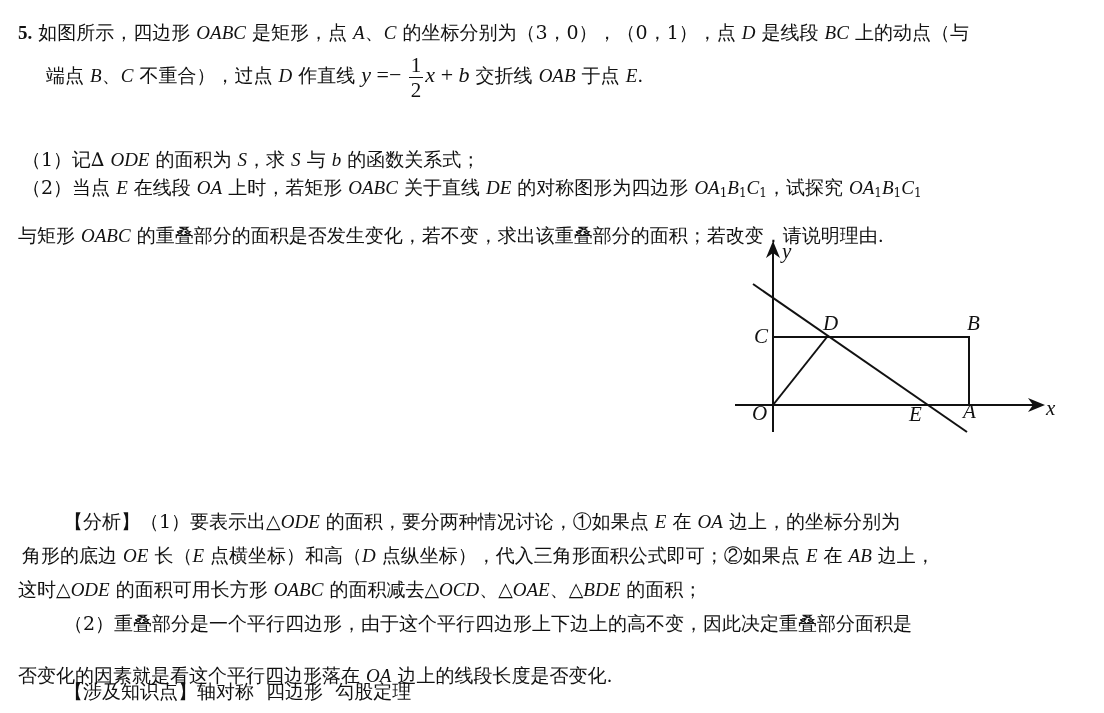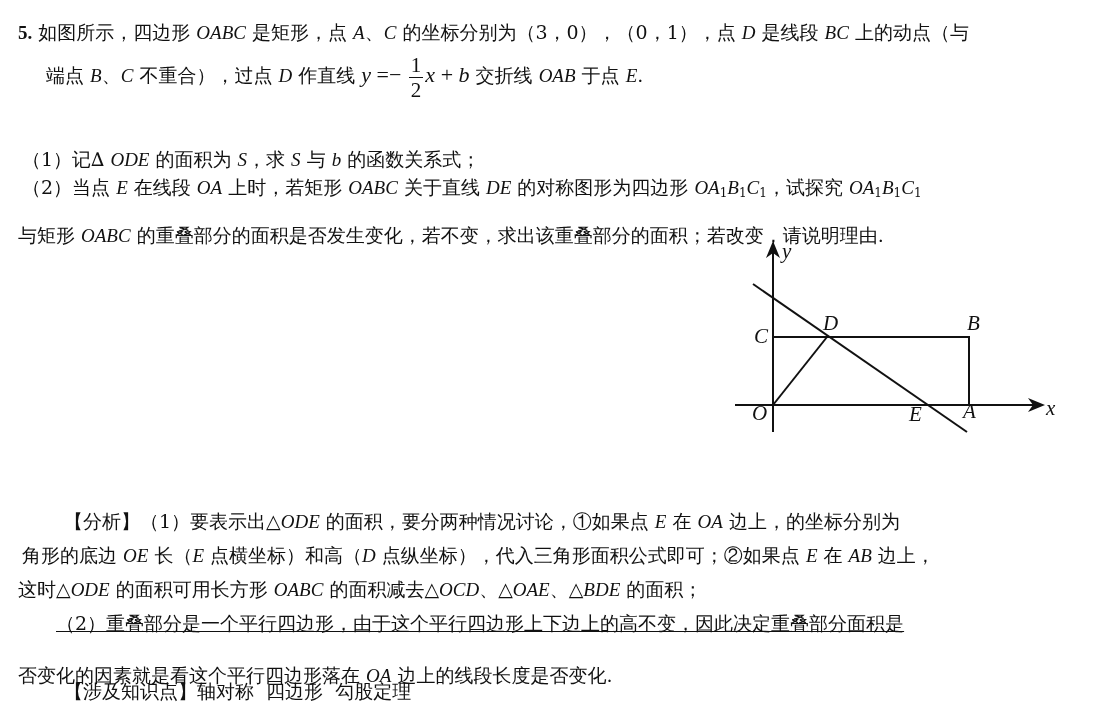--- a/index.html
+++ b/index.html
@@ -83,21 +83,21 @@
 </div>
 
 <div class="line" style="top:537px; left:22px;">
   <span>角形的底边 </span><i>OE</i><span> 长（</span><i>E</i><span> 点横坐标）和高（</span><i>D</i><span> 点纵坐标），代入三角形面积公式即可；②如果点 </span><i>E</i><span> 在 </span><i>AB</i><span> 边上，</span>
 </div>
 
 <div class="line" style="top:571px; left:18px;">
   <span>这时△</span><i>ODE</i><span> 的面积可用长方形 </span><i>OABC</i><span> 的面积减去△</span><i>OCD</i><span>、△</span><i>OAE</i><span>、△</span><i>BDE</i><span> 的面积；</span>
 </div>
 
-<div class="line" style="top:605px; left:56px;text-decoration:underline;">
+<div class="line" style="top:605px; left:64px;">
   <span>（2）重叠部分是一个平行四边形，由于这个平行四边形上下边上的高不变，因此决定重叠部分面积是</span>
 </div>
 
 <div class="line" style="top:657px; left:18px;">
   <span>否变化的因素就是看这个平行四边形落在 </span><i>OA</i><span> 边上的线段长度是否变化.</span>
 </div>
 
 <div class="line" style="top:673px; left:64px;">
   <span style="white-space:pre;">【涉及知识点】轴对称  四边形  勾股定理</span>
 </div>

